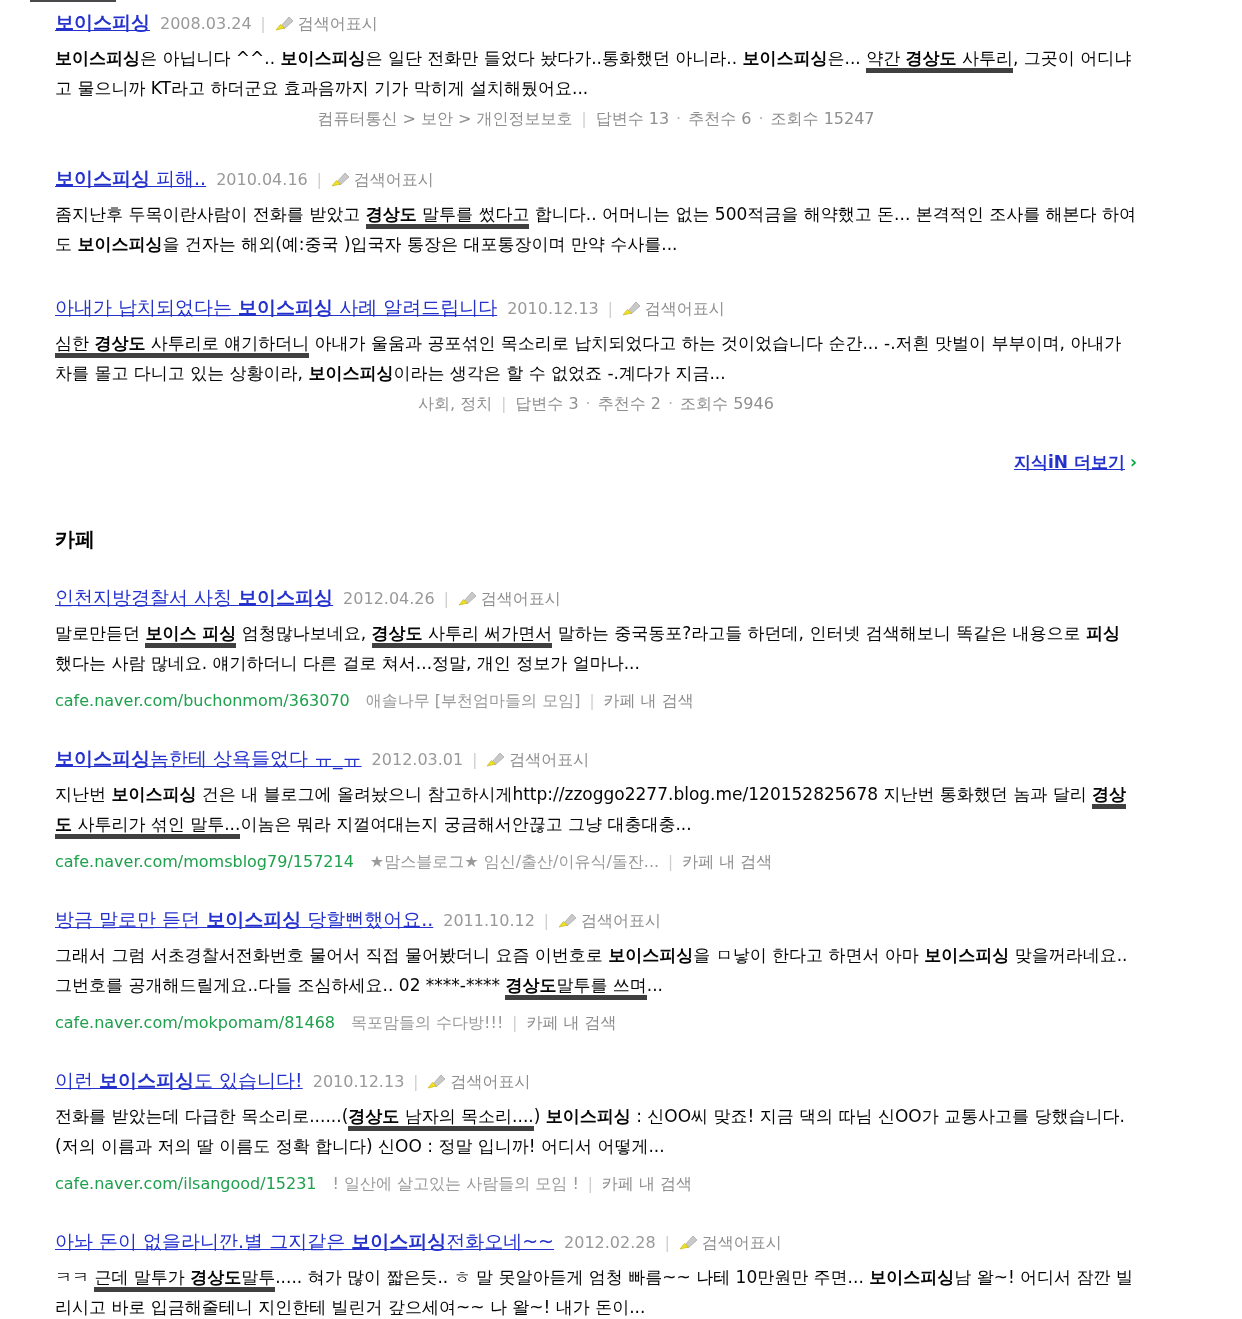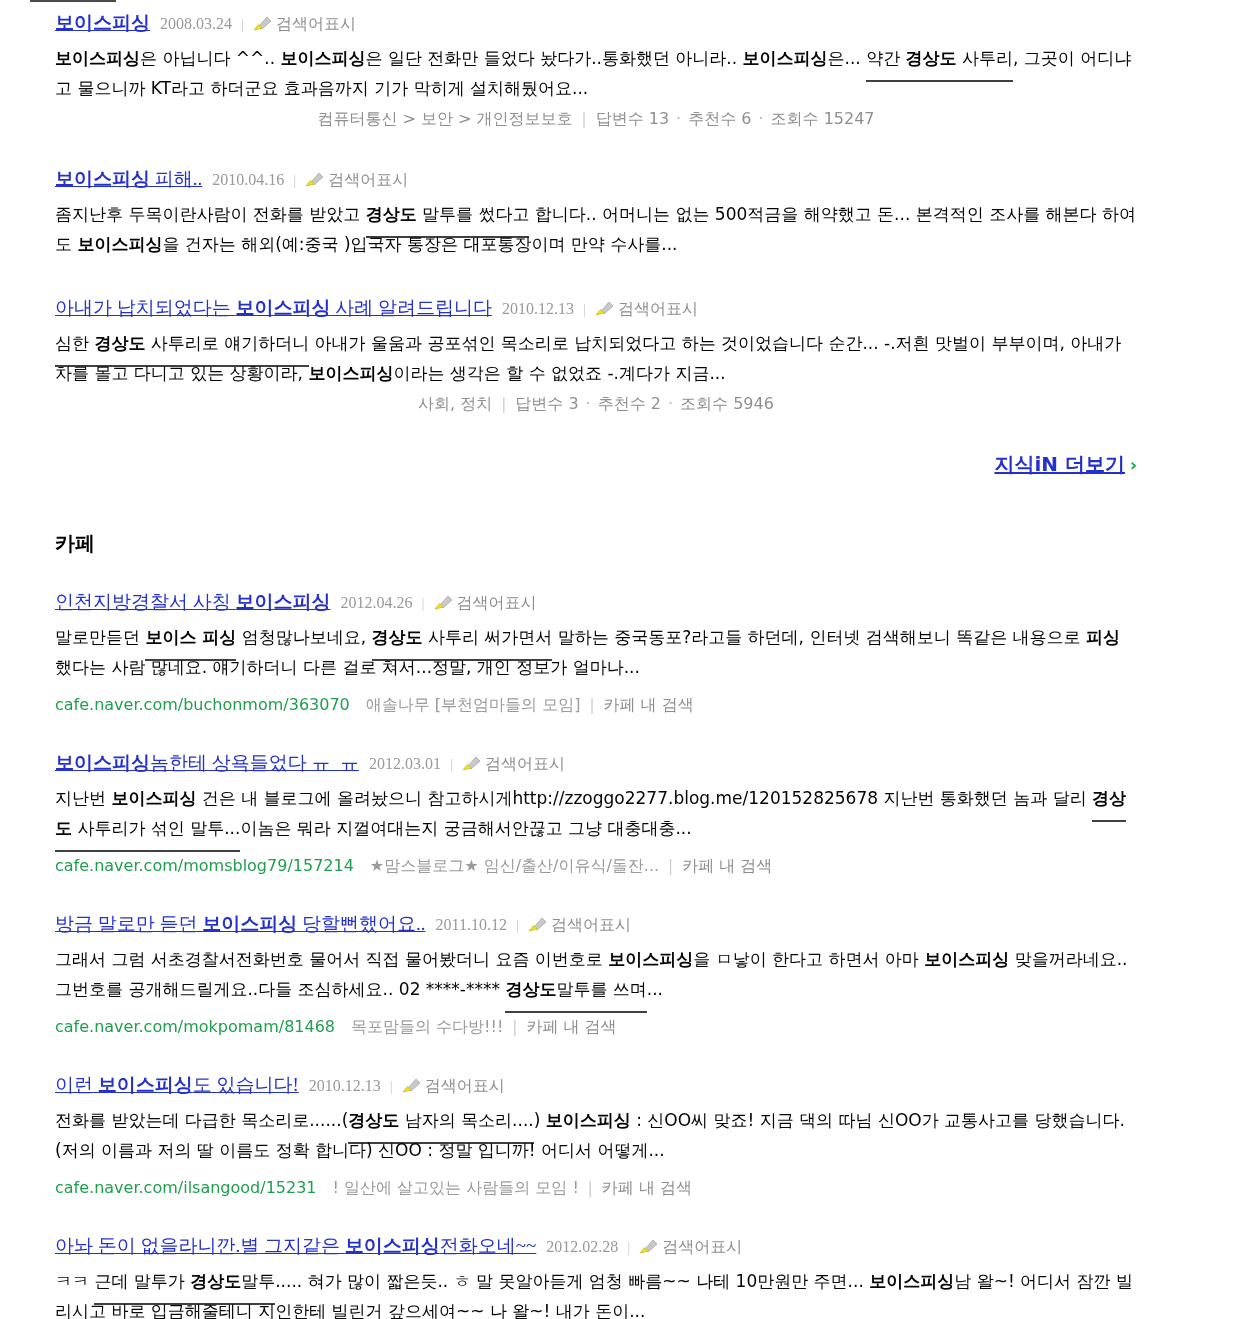--- a/index.html
+++ b/index.html
@@ -1,37 +1,37 @@
 <!DOCTYPE html>
 <html><head>
 <meta charset="utf-8">
 <style>
   html,body{margin:0;padding:0;background:#fff;}
   body{width:1242px;font-family:"DejaVu Sans","Liberation Sans",sans-serif;color:#000;}
   .top-fragment{position:absolute;left:30px;top:0;width:86px;height:2px;background:#4a4a4a;}
   .page{padding:10px 55px 20px 55px;box-sizing:border-box;width:1242px;}
   .result{margin-bottom:34px;max-width:1082px;}
   .kin .result{margin-bottom:36px;}
-  .title-line{margin-bottom:7px;white-space:nowrap;font-family:Liberation Serif, serif;}
+  .title-line{margin-bottom:7px;white-space:nowrap;}
   .title-link{color:#2431cc;font-size:19px;text-decoration:underline;cursor:pointer;}
   .title-link .b{font-weight:bold;}
   .date{color:#999;font-size:16px;margin-left:10px;}
   .pipe{color:#ccc;font-size:15px;margin:0 9px;}
   .tag{color:#8d8d8d;font-size:16px;}
   .hl-icon{display:inline-block;vertical-align:-2px;margin-right:4px;}
   .snippet{font-size:17px;line-height:30px;color:#050505;max-width:1082px;word-break:break-all;}
   .snippet .b{font-weight:bold;}
-  .u{border-bottom:2px solid #404040;padding-bottom:12px;}
+  .u{border-bottom:5px solid #404040;padding-bottom:0px;}
   .kin-footer{color:#8f8f8f;font-size:16px;margin-top:6px;text-align:center;}
   .kin-footer .dot{color:#b5b5b5;margin:0 7px;}
   .cafe-footer{font-size:16px;margin-top:13px;white-space:nowrap;}
   .url{color:#1ea04d;cursor:pointer;}
   .cafe-name{color:#9a9a9a;margin-left:16px;}
   .more-row{max-width:1082px;text-align:right;margin:12px 0 0 0;}
-  .more-link{color:#2431cc;font-size:20px;font-weight:bold;text-decoration:underline;cursor:pointer;}
+  .more-link{color:#2431cc;font-size:17px;font-weight:bold;text-decoration:underline;cursor:pointer;}
   .more-chevron{color:#00a73c;font-size:17px;font-weight:bold;margin-left:5px;display:inline-block;}
   .section-header{font-size:20px;font-weight:bold;color:#000;margin:52px 0 32px 0;}
 </style>
 </head>
 <body>
 
 <div class="top-fragment"></div>
 
 <div class="page">
 

